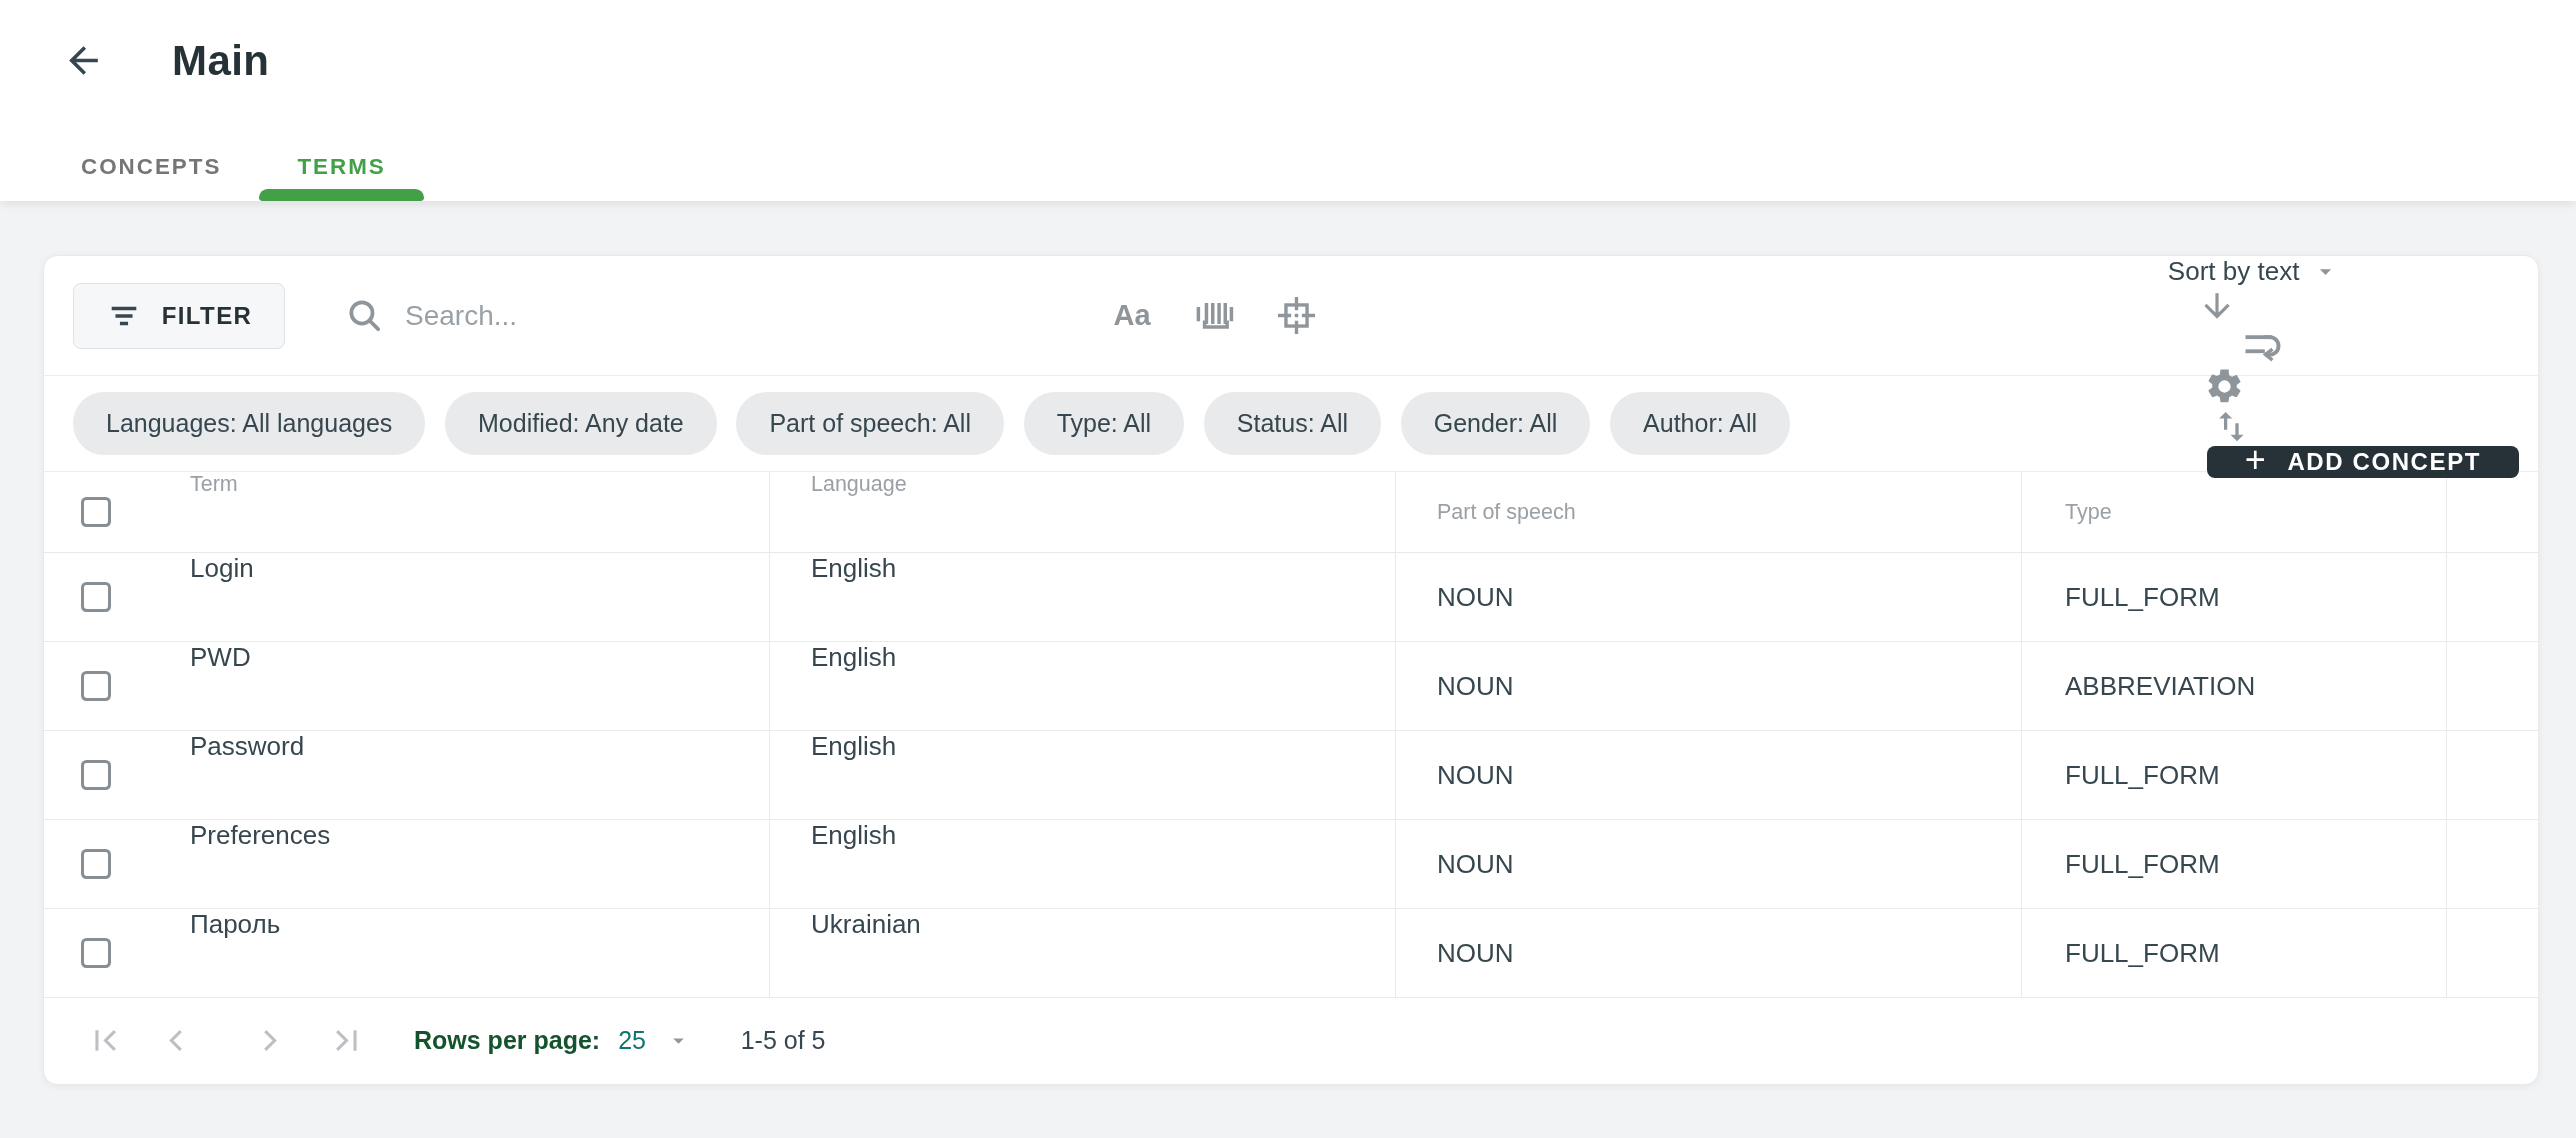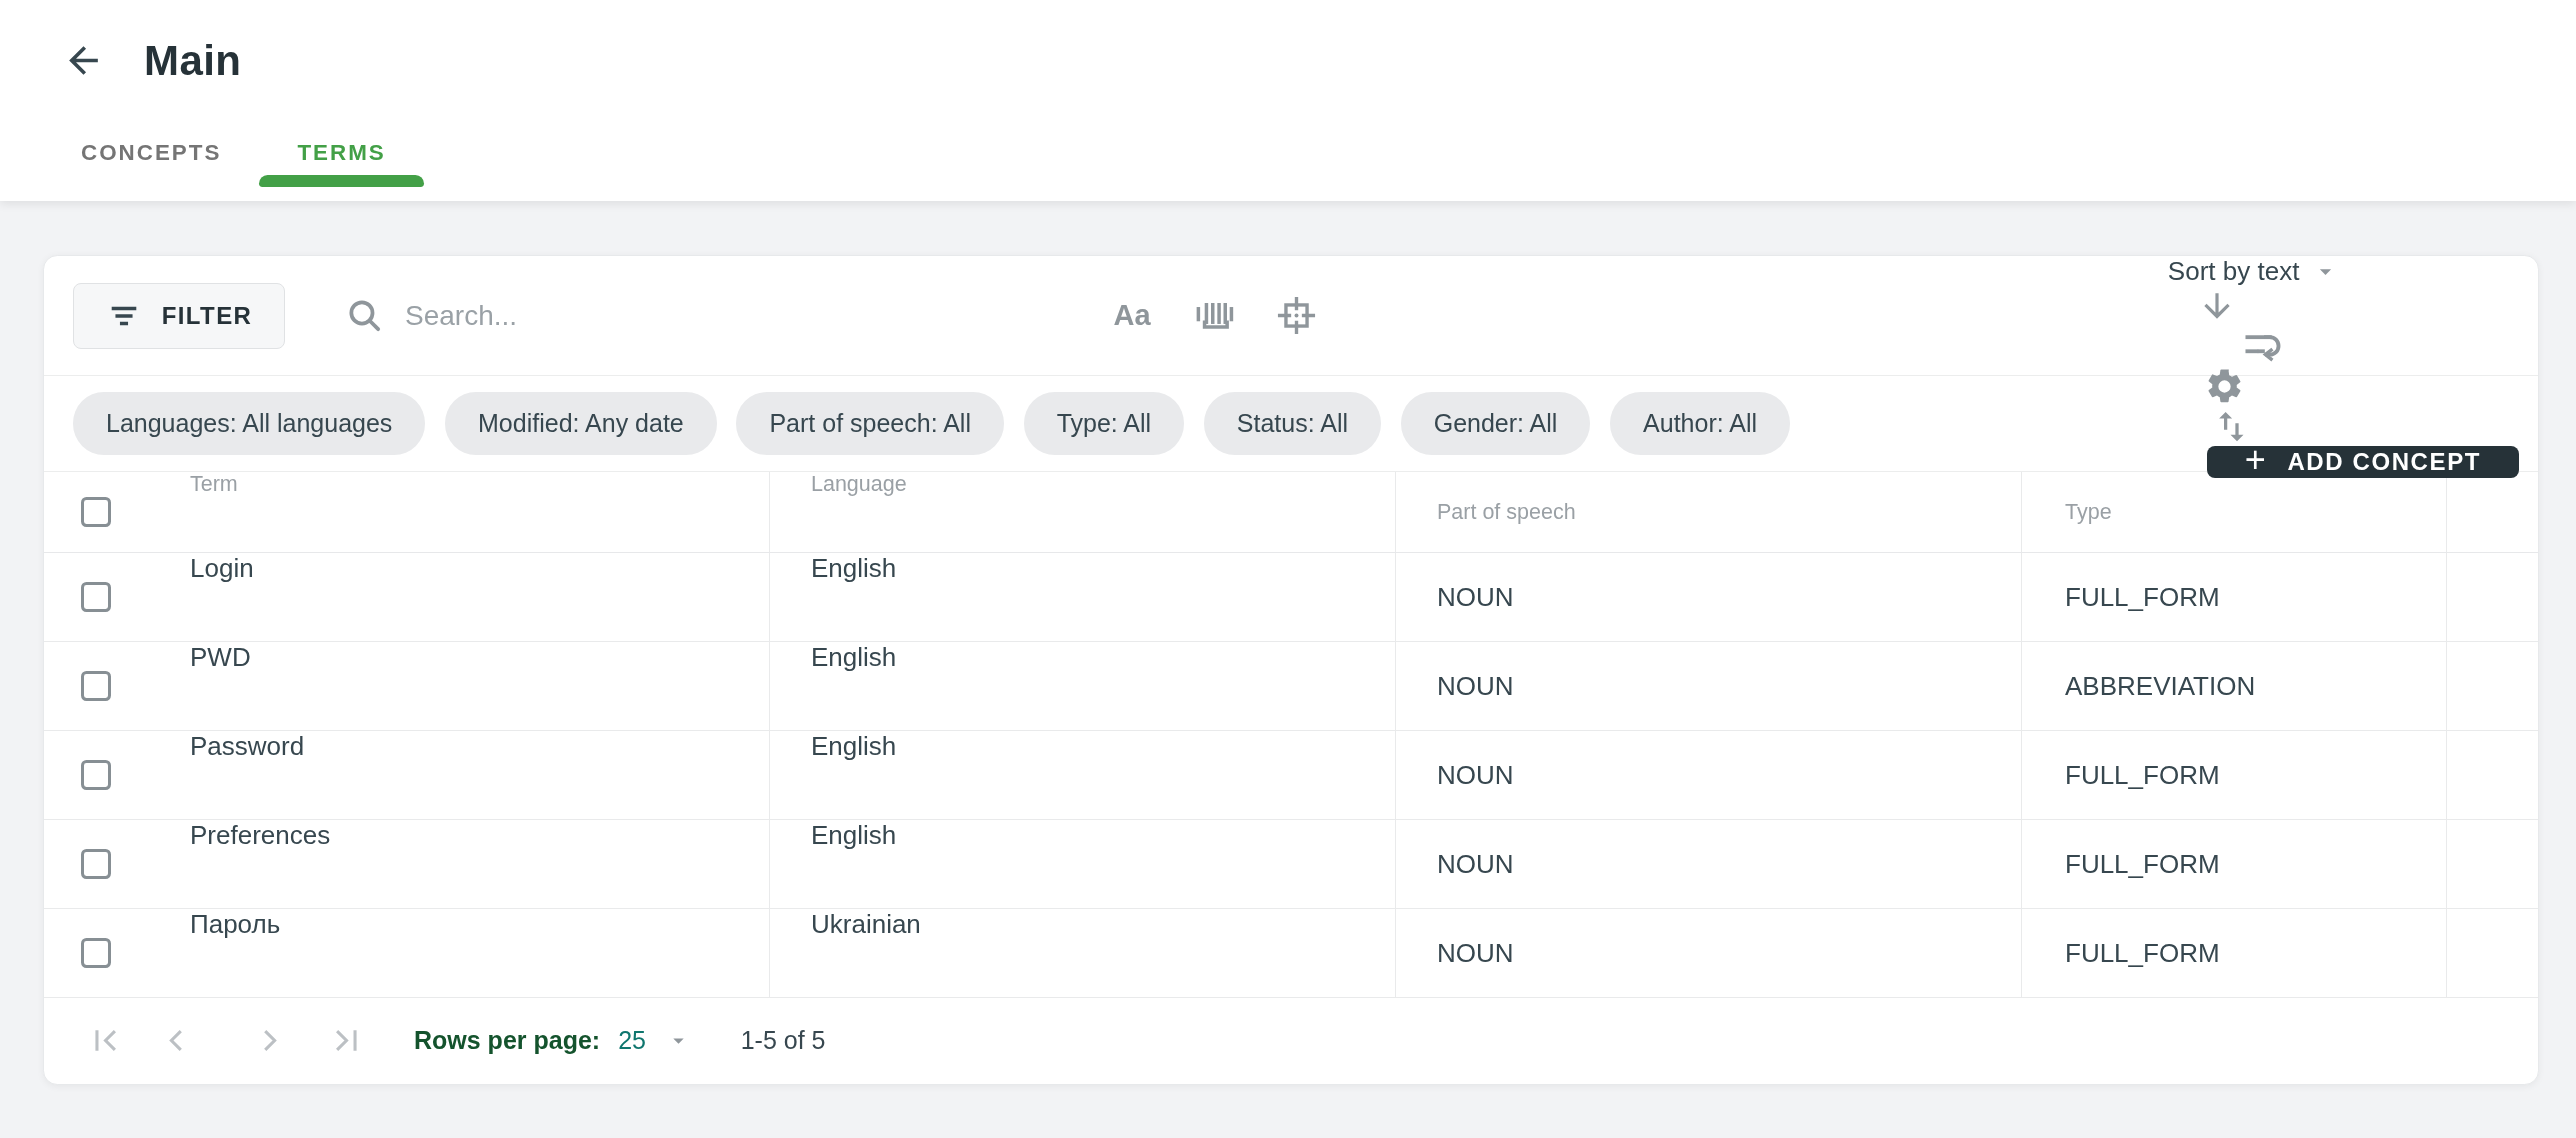--- a/index.html
+++ b/index.html
@@ -6,22 +6,22 @@
   html,body { width:2576px; height:1139px; }
   body { font-family:"Liberation Sans", sans-serif; background:#f2f3f5; overflow:hidden; }
   .screen { position:relative; width:2576px; height:1139px; }
 
   
   .appbar { position:absolute; left:0; top:0; width:2576px; height:201px; background:#ffffff;
             box-shadow:0 3.6px 9px rgba(0,0,0,0.08); z-index:2; }
   .appbar-top { display:flex; align-items:center; padding:32px 0 0 55px; }
   .back-btn { width:57px; height:57px; display:flex; align-items:center; justify-content:center;
               color:#37474f; cursor:pointer; }
-  .page-title { margin-left:32px; font-size:42px; font-weight:700; color:#263238; letter-spacing:0.4px; }
-  .tabs { position:absolute; left:43px; bottom:14px; display:flex; }
+  .page-title { margin-left:60px; font-size:42px; font-weight:700; color:#263238; letter-spacing:0.4px; }
+  .tabs { position:absolute; left:43px; bottom:0; display:flex; }
   .tab { position:relative; height:68px; padding:0 38px; display:flex; align-items:center; justify-content:center;
          font-size:22.4px; font-weight:700; letter-spacing:2px; color:#757575; cursor:pointer; }
   .tab.active { color:#43a047; }
   .tab.active::after { content:""; position:absolute; left:0; right:0; bottom:0; height:11.6px;
                        background:#43a047; border-radius:9px 9px 3.6px 3.6px; }
 
   
   .card { position:absolute; left:43px; top:255px; width:2496px; height:830px; background:#ffffff;
           border:0.9px solid #e7e9eb; border-radius:14.3px; box-shadow:0 1.8px 7.2px rgba(0,0,0,0.05); }
 

